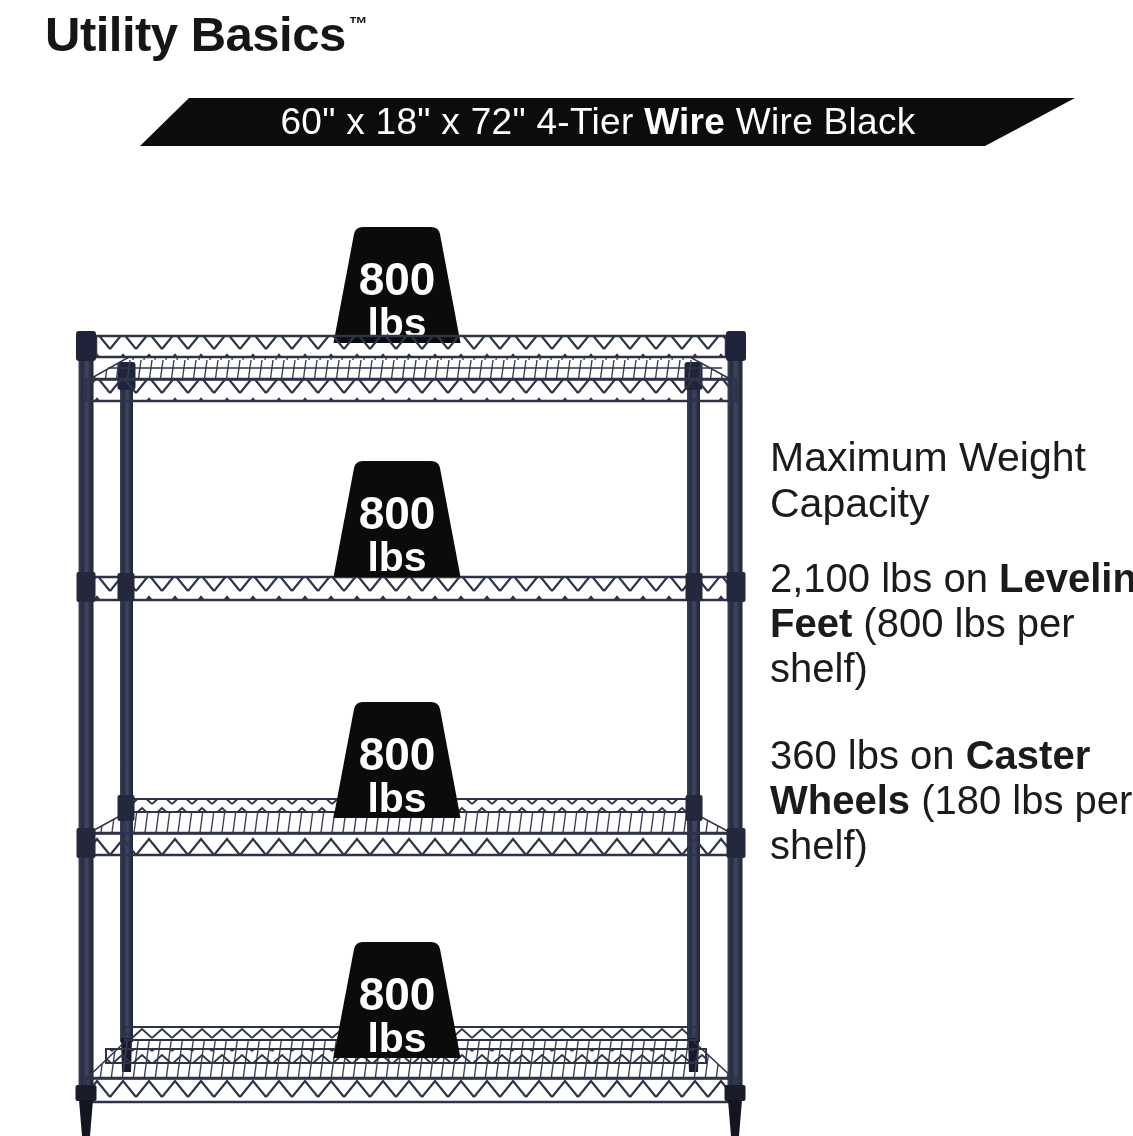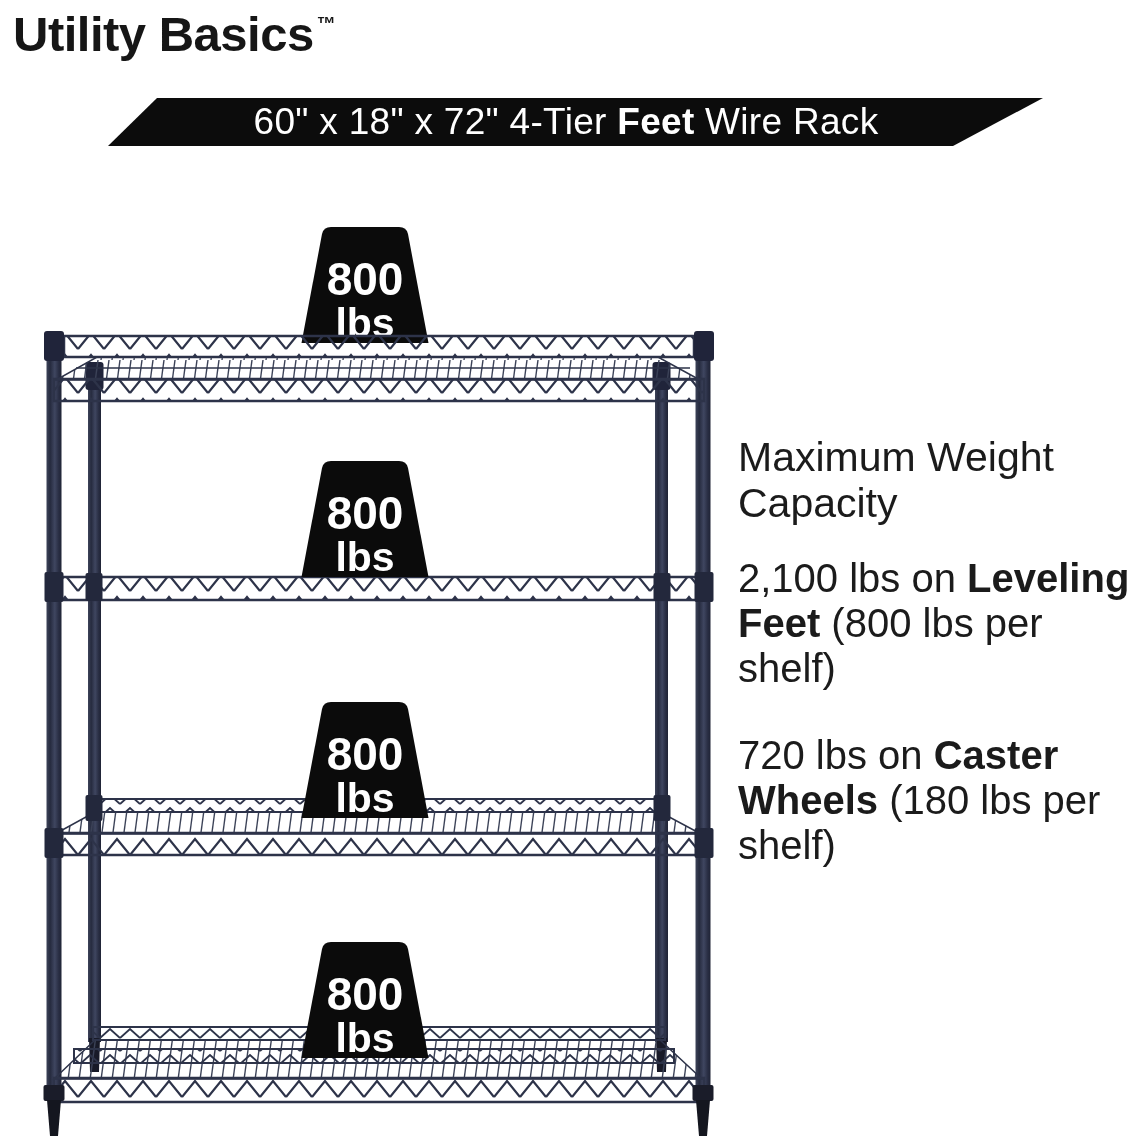--- a/index.html
+++ b/index.html
@@ -1,20 +1,20 @@
 <!DOCTYPE html>
 <html><head>
 <meta charset="utf-8">
 <style>
   html,body{margin:0;padding:0;}
   body{
     width:1133px;height:1136px;background:#ffffff;position:relative;overflow:hidden;
     font-family:"Liberation Sans",sans-serif;
   }
-  .stage{position:absolute;inset:0;}
+  .stage{position:absolute;inset:0;margin-left:32px;}
 
   
   .brand{
     position:absolute;left:13px;top:-4px;
     font-size:49px;line-height:64px;font-weight:700;letter-spacing:-0.5px;color:#161616;
     white-space:nowrap;
   }
   .brand sup{font-size:19px;font-weight:700;vertical-align:super;margin-left:3px;position:relative;top:-4px;}
 
   
@@ -40,21 +40,21 @@
   .capacity strong{font-weight:700;}
 </style>
 </head>
 <body>
 
 <div class="stage">
 
   <header class="brand"><span>Utility Basics</span><sup>™</sup></header>
 
   <div class="banner">
-    <p class="banner-text"><span>60" x 18" x 72" 4-Tier </span><strong>Feet</strong><span> Wire Rack</span></p>
+    <p class="banner-text"><span>60" x 18" x 72" 4-Tier </span><strong>Wire</strong><span> Wire Black</span></p>
   </div>
 
   <svg class="rack-svg" width="1133" height="1136" viewBox="0 0 1133 1136">
     <defs>
       <linearGradient id="postGrad" x1="0" y1="0" x2="1" y2="0">
         <stop offset="0" stop-color="#3d4359"></stop>
         <stop offset="0.25" stop-color="#262b3f"></stop>
         <stop offset="0.55" stop-color="#3f4660"></stop>
         <stop offset="0.8" stop-color="#2a2f45"></stop>
         <stop offset="1" stop-color="#1f2335"></stop>
@@ -146,16 +146,16 @@
       <rect x="43.5" y="1085" width="21" height="16" rx="2" fill="#1a1c29"></rect>
       <polygon points="47,1100 61,1100 58,1136 50,1136" fill="#14161f"></polygon>
       <rect x="692.5" y="1085" width="21" height="16" rx="2" fill="#1a1c29"></rect>
       <polygon points="696,1100 710,1100 707,1136 699,1136" fill="#14161f"></polygon>
     </g>
   </svg>
 
   <aside class="capacity">
     <p class="cap-heading">Maximum Weight Capacity</p>
     <p class="cap-leveling"><span>2,100 lbs on </span><strong>Leveling Feet</strong><span> (800 lbs per shelf)</span></p>
-    <p class="cap-caster"><span>720 lbs on </span><strong>Caster Wheels</strong><span> (180 lbs per shelf)</span></p>
+    <p class="cap-caster"><span>360 lbs on </span><strong>Caster Wheels</strong><span> (180 lbs per shelf)</span></p>
   </aside>
 
 </div>
 
 </body></html>

